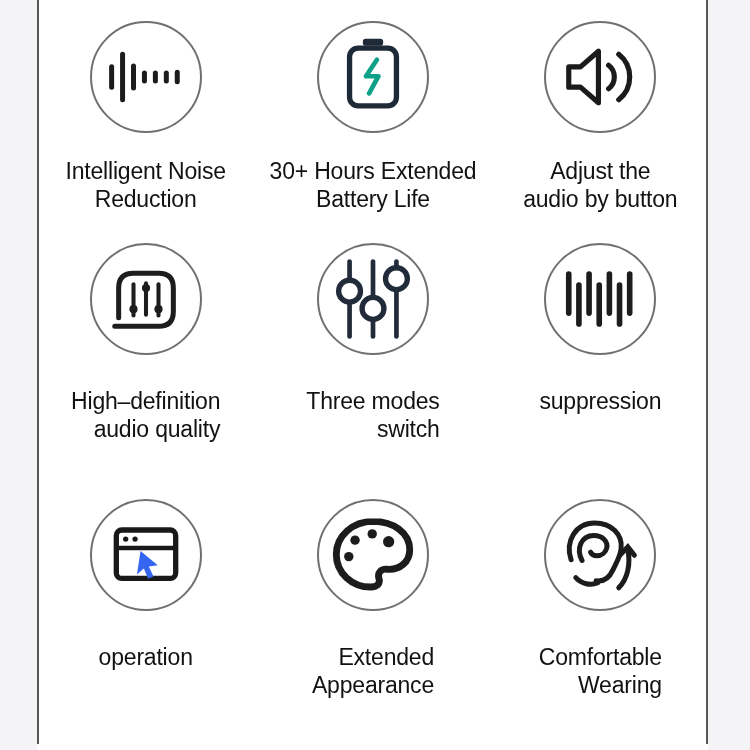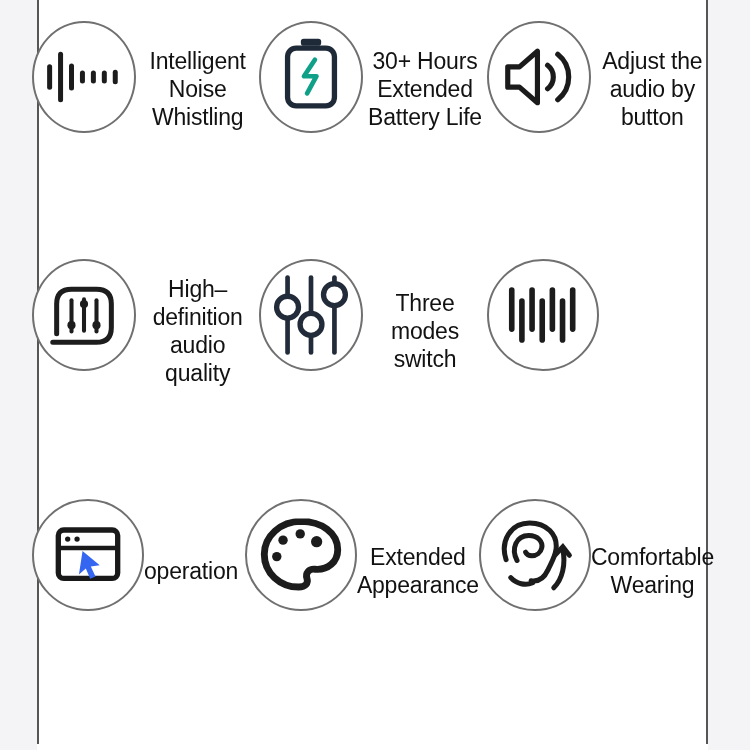--- a/index.html
+++ b/index.html
@@ -9,26 +9,26 @@
   .side-strip.left{left:0;width:37px;}
   .side-strip.right{left:708px;width:42px;}
   .side-rule{position:absolute;top:0;width:2px;height:744px;background:#565656;}
   .side-rule.left{left:37px;}
   .side-rule.right{left:706px;}
   .content{position:absolute;left:32px;top:0;width:682px;height:750px;}
   .row{position:absolute;left:0;width:100%;display:flex;}
   .row1{top:21px;}
   .row2{top:243px;}
   .row3{top:499px;}
-  .cell{flex:1;display:flex;flex-direction:row;align-items:center;}
+  .cell{flex:1;display:flex;flex-direction:column;align-items:center;}
   .circle{width:112px;height:112px;border:2px solid #707070;border-radius:50%;
           display:flex;align-items:center;justify-content:center;box-sizing:border-box;background:#ffffff;}
   .circle svg{display:block;}
   .label{margin-top:24px;text-align:center;color:#121212;font-size:23px;line-height:28px;letter-spacing:-0.2px;}
-  .row2 .label,.row3 .label{margin-top:32px;}
+  .row2 .label,.row3 .label{margin-top:32px;text-align:right;}
   .label span{display:block;}
 </style>
 </head>
 <body>
 
 <div class="stage">
   <div class="side-strip left"></div>
   <div class="side-strip right"></div>
   <div class="side-rule left"></div>
   <div class="side-rule right"></div>
@@ -46,21 +46,21 @@
               <line x1="24" y1="25" x2="24" y2="39"></line>
               <line x1="31" y1="29.5" x2="31" y2="34.5"></line>
               <line x1="38" y1="29.5" x2="38" y2="34.5"></line>
               <line x1="45" y1="29.5" x2="45" y2="34.5"></line>
               <line x1="52" y1="29" x2="52" y2="35"></line>
             </g>
           </svg>
         </div>
         <div class="label">
           <span>Intelligent Noise</span>
-          <span>Whistling</span>
+          <span>Reduction</span>
         </div>
       </div>
 
       <div class="cell">
         <div class="circle">
           <svg width="100" height="100" viewBox="0 0 64 64">
             <rect x="25.5" y="7.5" width="13" height="4.5" rx="1.8" fill="#1f2a38"></rect>
             <rect x="17" y="13.5" width="30" height="37" rx="5.5" fill="none" stroke="#1f2a38" stroke-width="3.4"></rect>
             <path d="M34.5,21 L27.5,31.5 L35.5,31.5 L29.5,42.5" fill="none" stroke="#0fa188" stroke-width="3" stroke-linecap="round" stroke-linejoin="round"></path>
           </svg>
@@ -141,20 +141,21 @@
               <line x1="18.5" y1="23" x2="18.5" y2="48"></line>
               <line x1="25" y1="16" x2="25" y2="41"></line>
               <line x1="31.5" y1="23" x2="31.5" y2="48"></line>
               <line x1="38" y1="16" x2="38" y2="41"></line>
               <line x1="44.5" y1="23" x2="44.5" y2="48"></line>
               <line x1="51" y1="16" x2="51" y2="41"></line>
             </g>
           </svg>
         </div>
         <div class="label">
+          <span>suppression</span>
         </div>
       </div>
     </div>
 
     <div class="row row3">
 
       <div class="cell">
         <div class="circle">
           <svg width="100" height="100" viewBox="0 0 64 64">
             <rect x="13" y="16" width="38" height="31" rx="3.5" fill="none" stroke="#191919" stroke-width="3.4"></rect>

